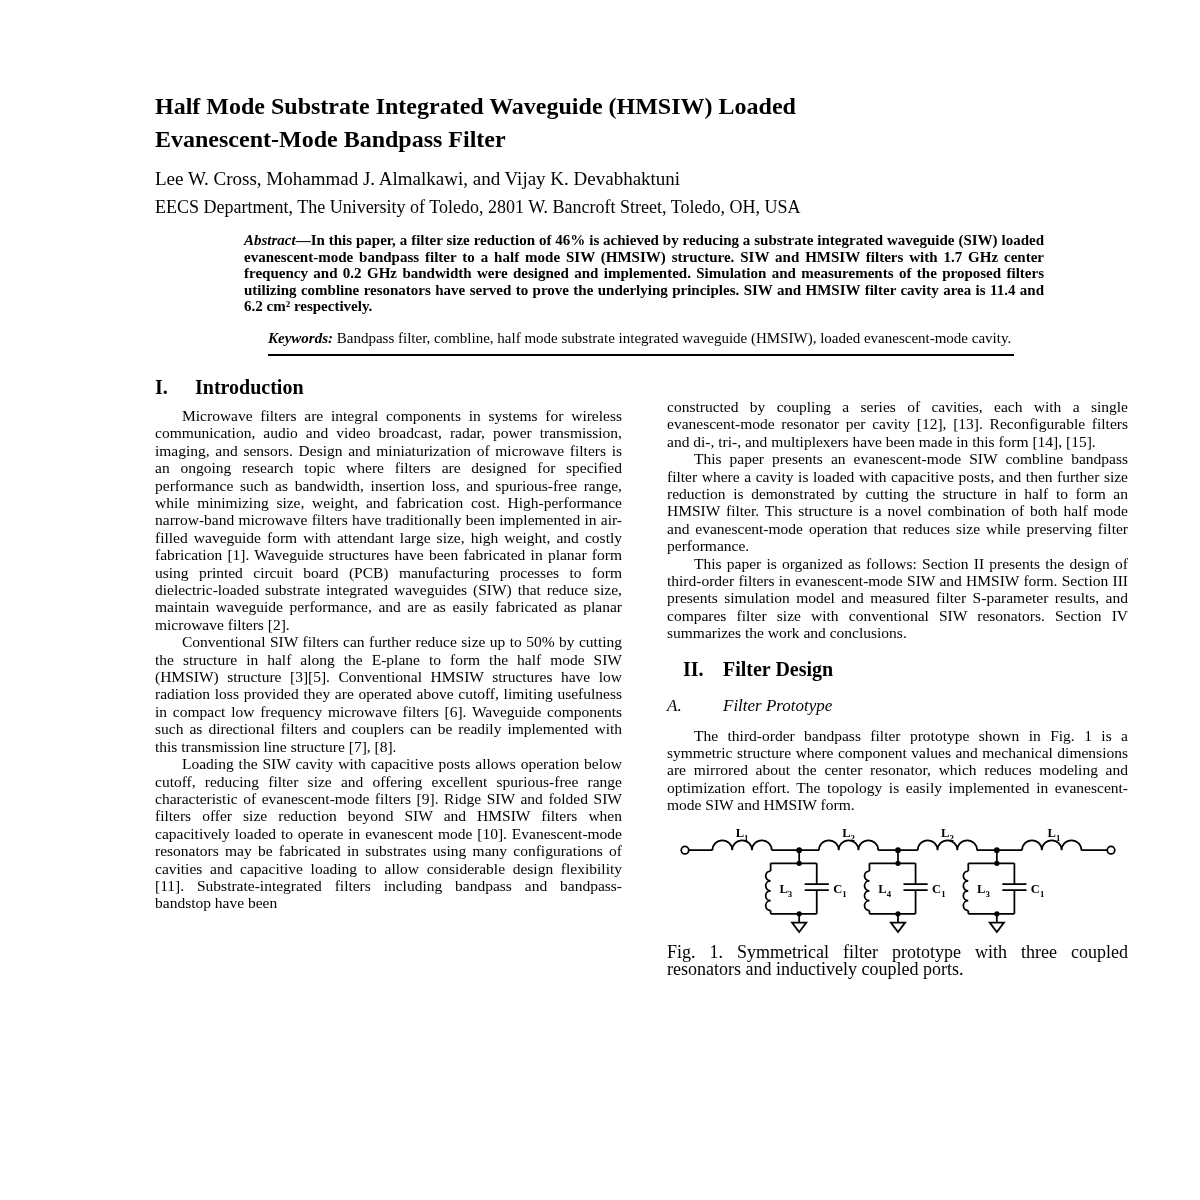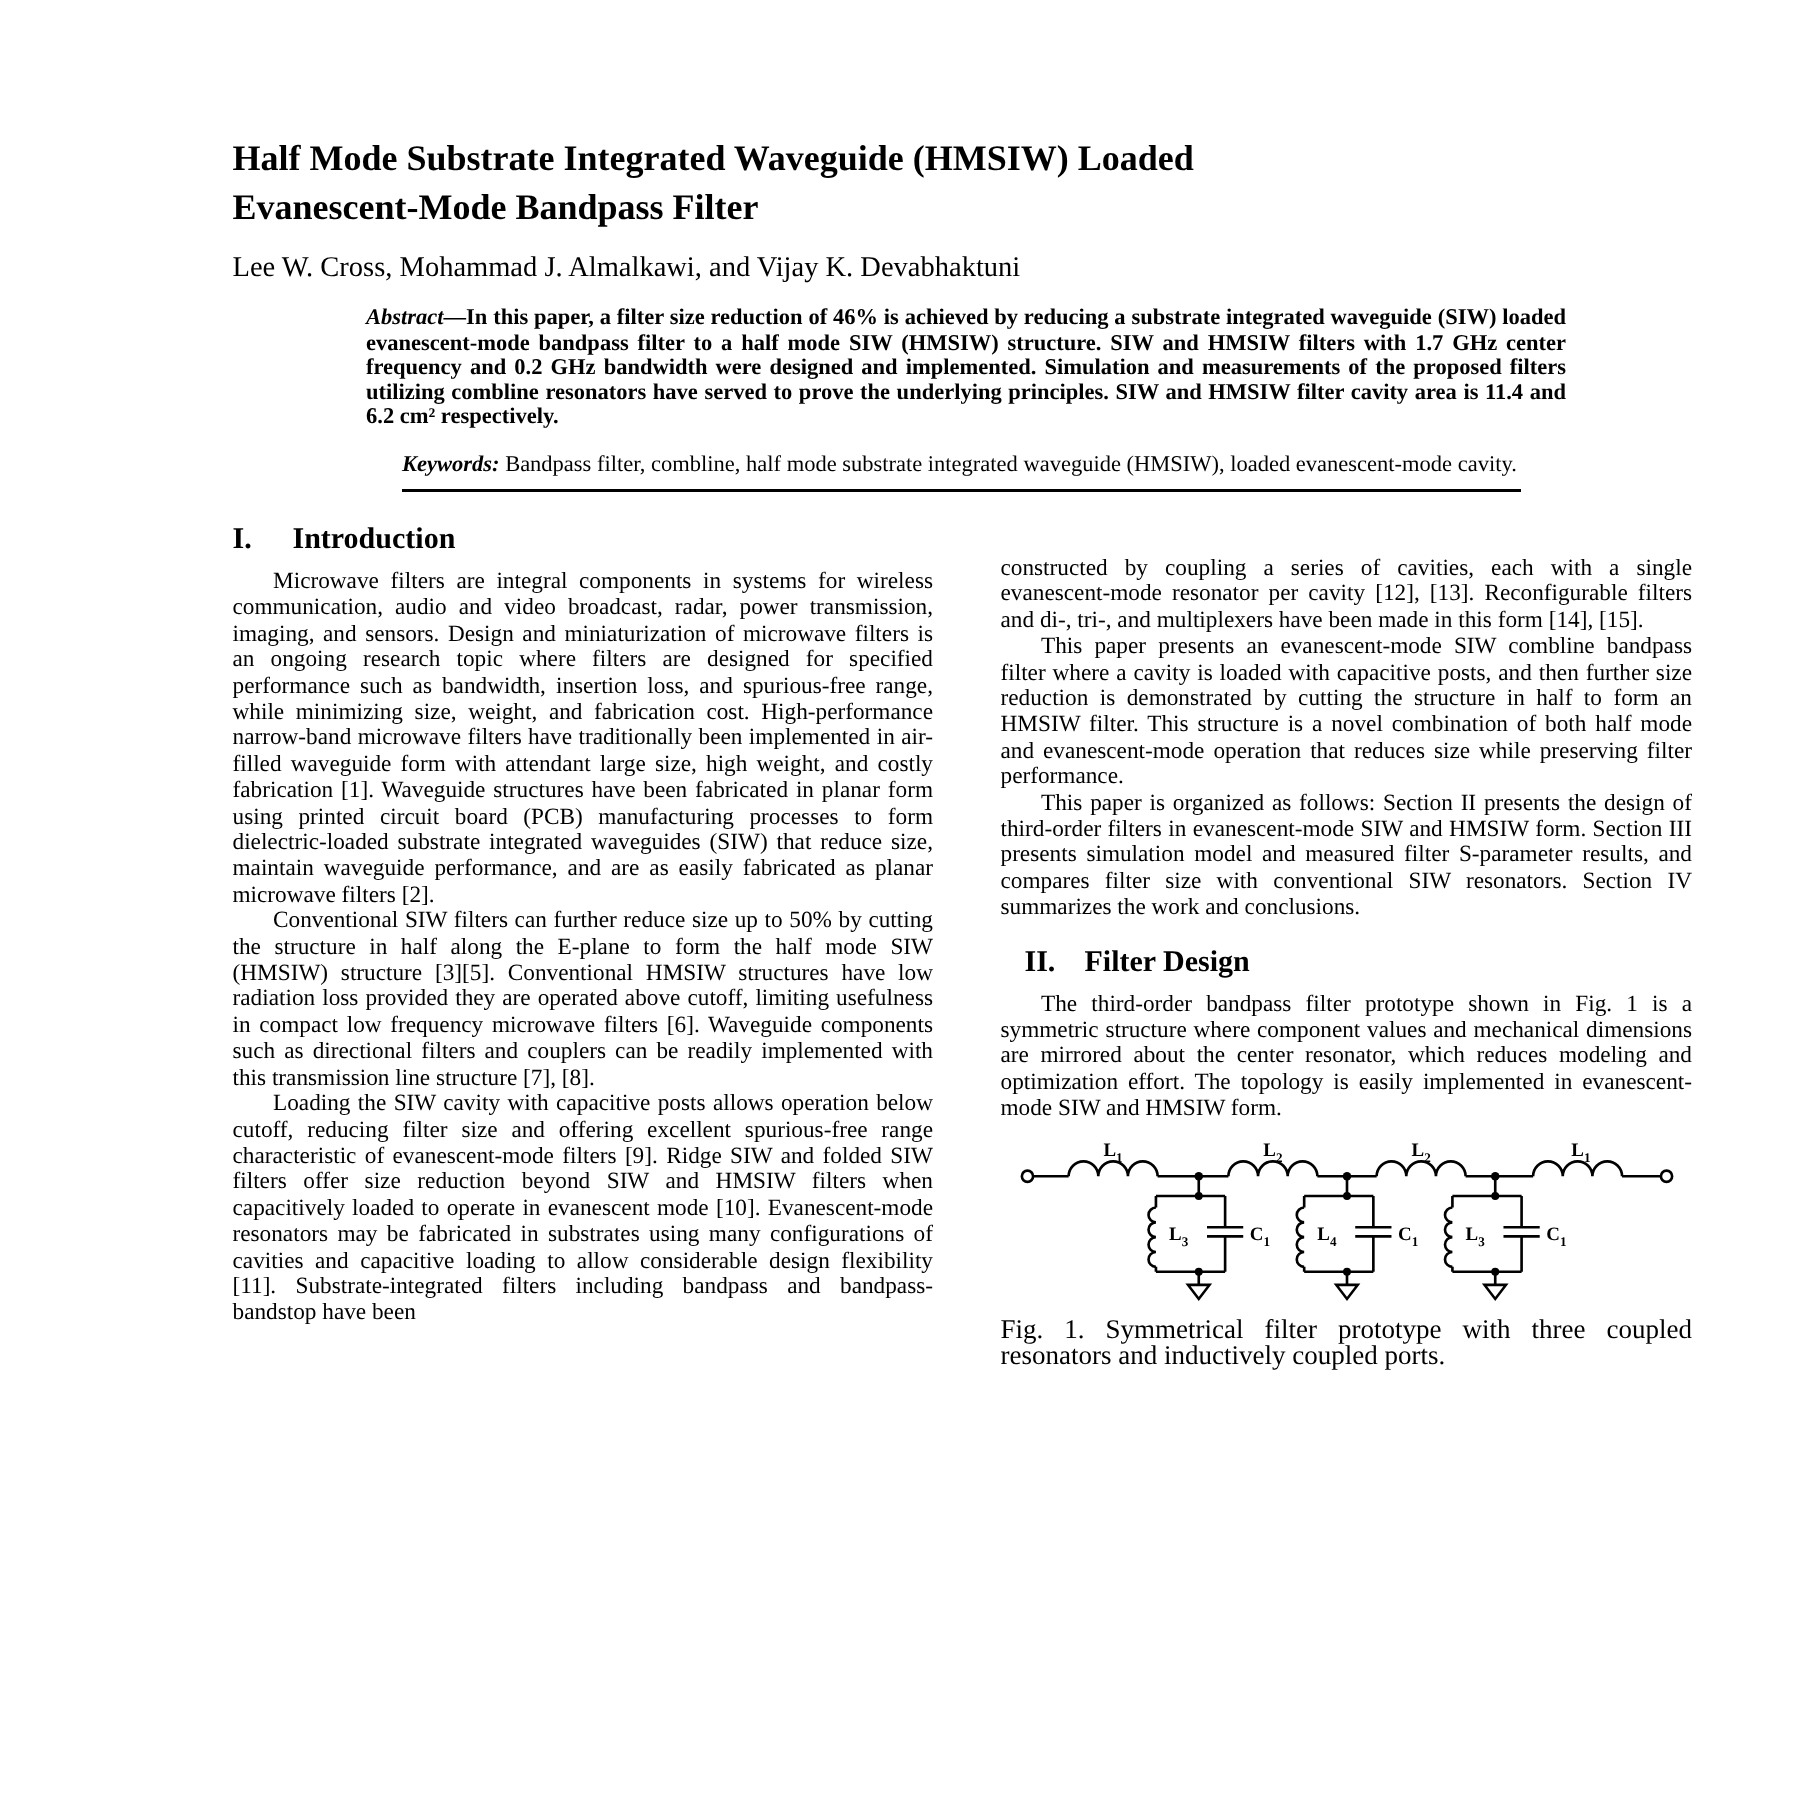--- a/index.html
+++ b/index.html
@@ -51,20 +51,21 @@
 <body>
 
 <div class="page">
 
   <div class="title">
     <div>Half Mode Substrate Integrated Waveguide (HMSIW) Loaded</div>
     <div>Evanescent-Mode Bandpass Filter</div>
   </div>
 
   <div class="authors">Lee W. Cross, Mohammad J. Almalkawi, and Vijay K. Devabhaktuni</div>
+  <div class="affiliation">EECS Department, The University of Toledo, 2801 W. Bancroft Street, Toledo, OH, USA</div>
 
   <div class="abstract"><span class="abs-label">Abstract</span><span>—In this paper, a filter size reduction of 46% is achieved by reducing a substrate integrated waveguide (SIW) loaded evanescent-mode bandpass filter to a half mode SIW (HMSIW) structure. SIW and HMSIW filters with 1.7 GHz center frequency and 0.2 GHz bandwidth were designed and implemented. Simulation and measurements of the proposed filters utilizing combline resonators have served to prove the underlying principles. SIW and HMSIW filter cavity area is 11.4 and 6.2 cm² respectively.</span></div>
 
   <div class="keywords"><span class="kw-label">Keywords:</span><span> Bandpass filter, combline, half mode substrate integrated waveguide (HMSIW), loaded evanescent-mode cavity.</span></div>
 
   <div class="rule"></div>
 
   <div class="columns">
 
     <div class="col-left body-text">
@@ -74,20 +75,21 @@
       <p>Loading the SIW cavity with capacitive posts allows operation below cutoff, reducing filter size and offering excellent spurious-free range characteristic of evanescent-mode filters [9]. Ridge SIW and folded SIW filters offer size reduction beyond SIW and HMSIW filters when capacitively loaded to operate in evanescent mode [10]. Evanescent-mode resonators may be fabricated in substrates using many configurations of cavities and capacitive loading to allow considerable design flexibility [11]. Substrate-integrated filters including bandpass and bandpass-bandstop have been</p>
     </div>
 
     <div class="col-right body-text">
       <p class="cont">constructed by coupling a series of cavities, each with a single evanescent-mode resonator per cavity [12], [13]. Reconfigurable filters and di-, tri-, and multiplexers have been made in this form [14], [15].</p>
       <p>This paper presents an evanescent-mode SIW combline bandpass filter where a cavity is loaded with capacitive posts, and then further size reduction is demonstrated by cutting the structure in half to form an HMSIW filter. This structure is a novel combination of both half mode and evanescent-mode operation that reduces size while preserving filter performance.</p>
       <p>This paper is organized as follows: Section II presents the design of third-order filters in evanescent-mode SIW and HMSIW form. Section III presents simulation model and measured filter S-parameter results, and compares filter size with conventional SIW resonators. Section IV summarizes the work and conclusions.</p>
 
       <h2 class="sec second"><span class="num">II.</span><span>Filter Design</span></h2>
 
+      <h3 class="subsec"><span class="letter">A.</span><span>Filter Prototype</span></h3>
 
       <p>The third-order bandpass filter prototype shown in Fig. 1 is a symmetric structure where component values and mechanical dimensions are mirrored about the center resonator, which reduces modeling and optimization effort. The topology is easily implemented in evanescent-mode SIW and HMSIW form.</p>
 
       <div class="fig">
         <svg width="440" height="112" viewBox="0 0 400 102">
           <g stroke="#000" stroke-width="1.6" fill="none">
 
             <path d="M9.4,22 H31 M85,22 H128 M182,22 H218 M272,22 H313 M367,22 H390.6"></path>
 
             <path d="M31,22 a9,9 0 0 1 18,0 a9,9 0 0 1 18,0 a9,9 0 0 1 18,0"></path>

